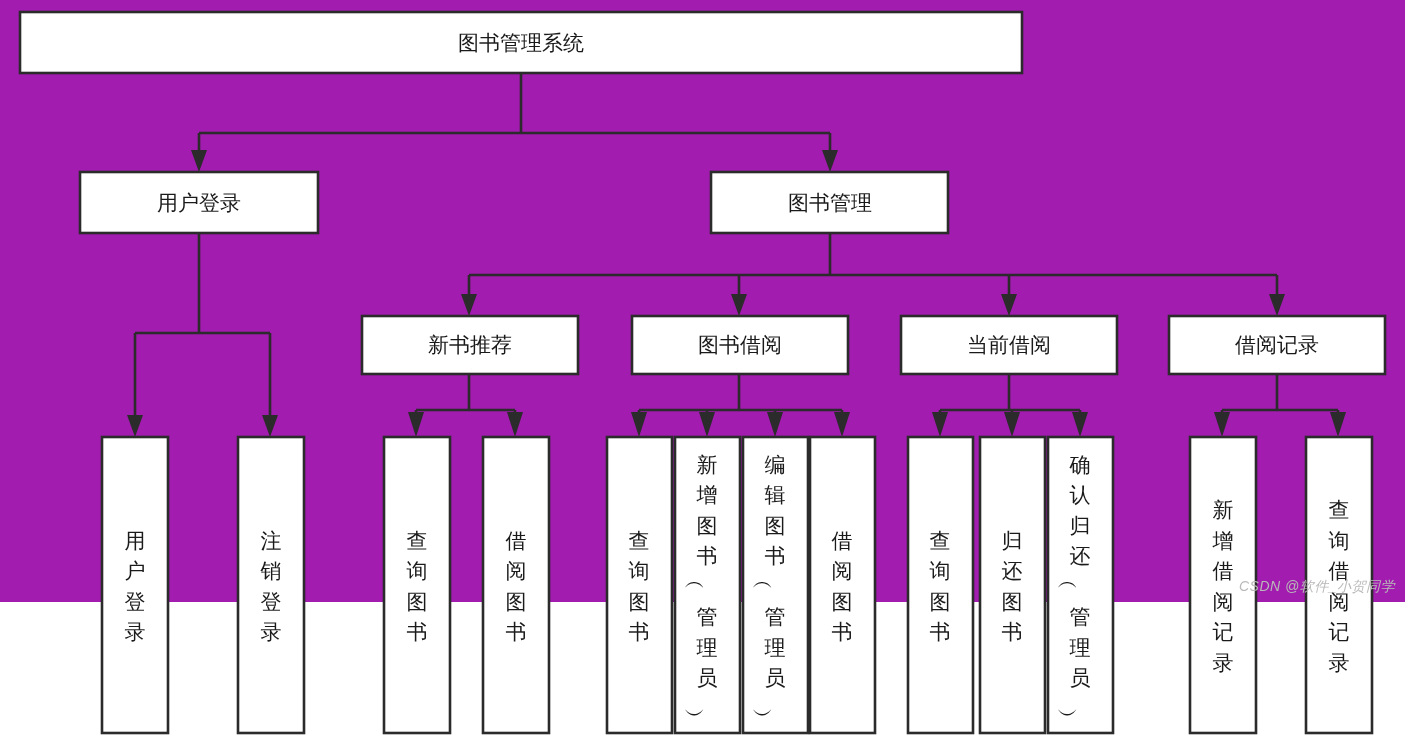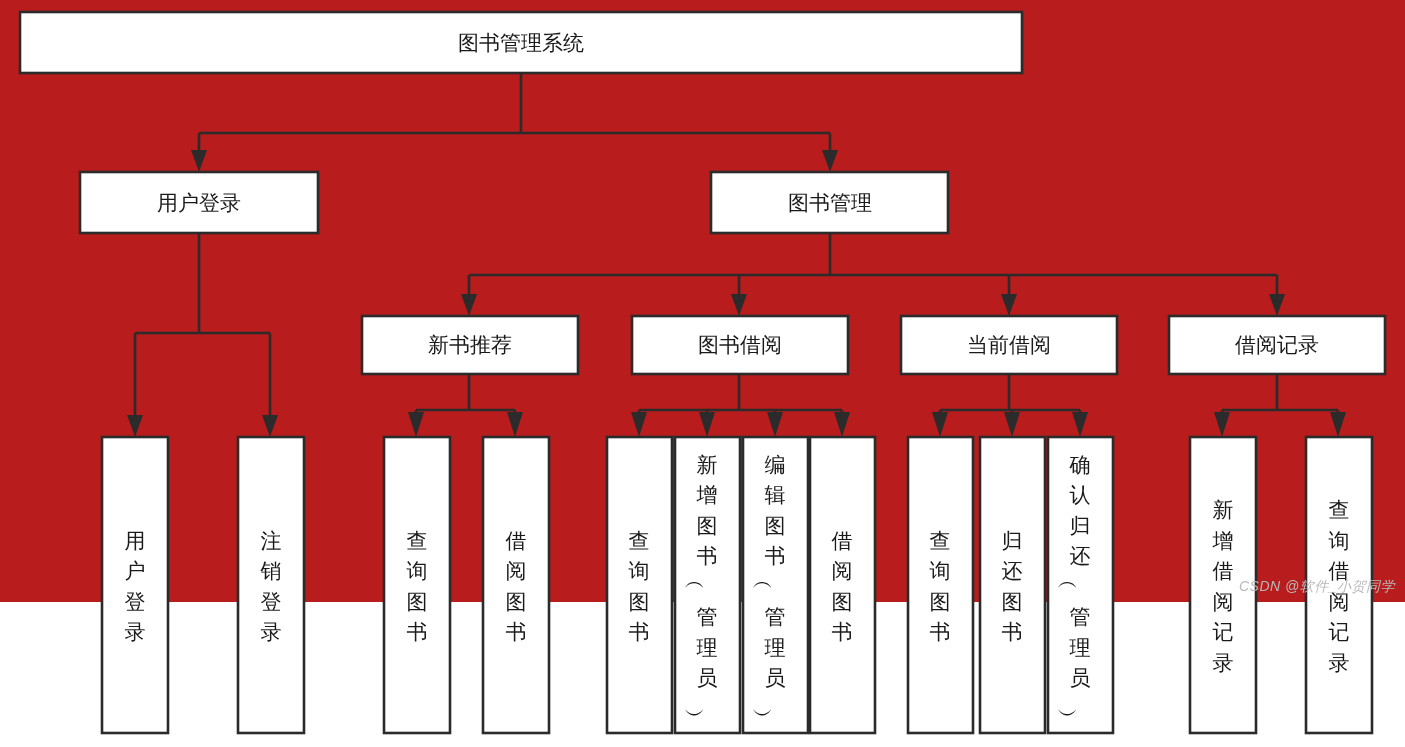--- a/index.html
+++ b/index.html
@@ -10,21 +10,21 @@
   body {
     width: 1405px;
     height: 747px;
     overflow: hidden;
     font-family: "Liberation Sans", "DejaVu Sans", sans-serif;
   }
   #diagram-root {
     position: relative;
     width: 1405px;
     height: 602px;
-    background: #b91c1c;
+    background: #a21caf;
     text-align: center;
   }
   svg.flow {
     position: absolute;
     top: 0;
     left: 0;
     width: 1405px;
     height: 747px;
   }
   .node-rect {

